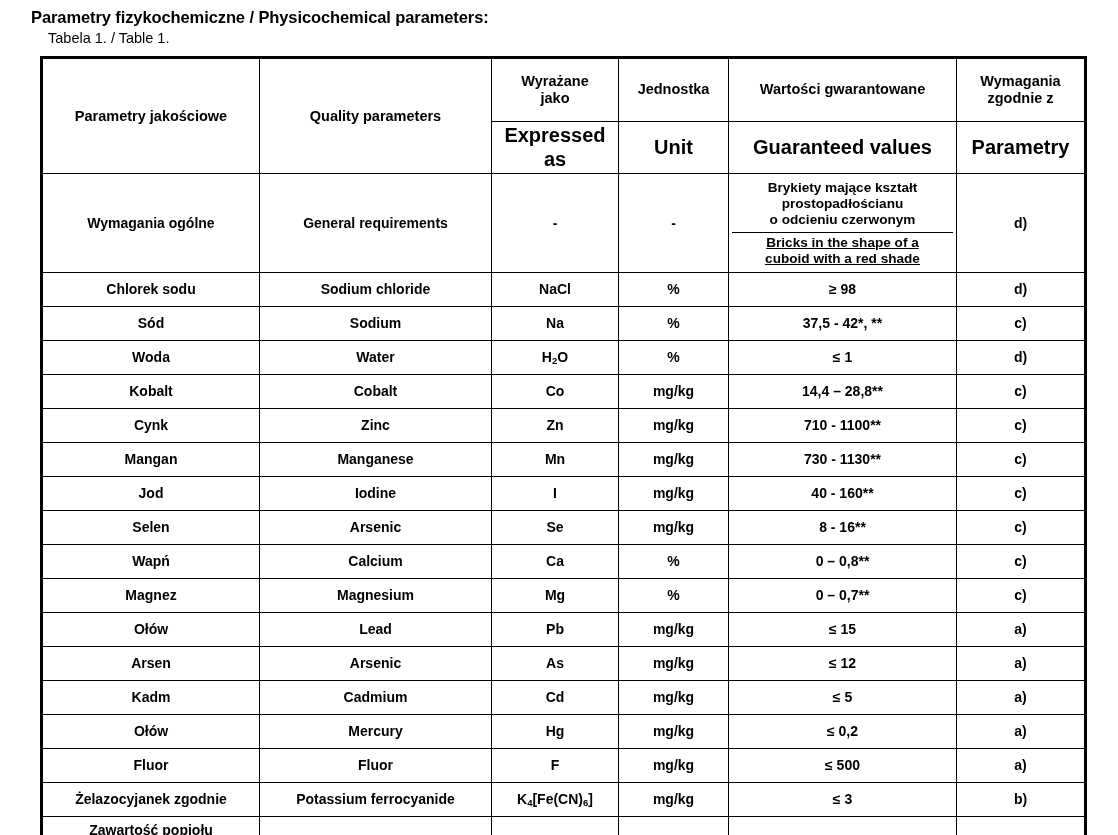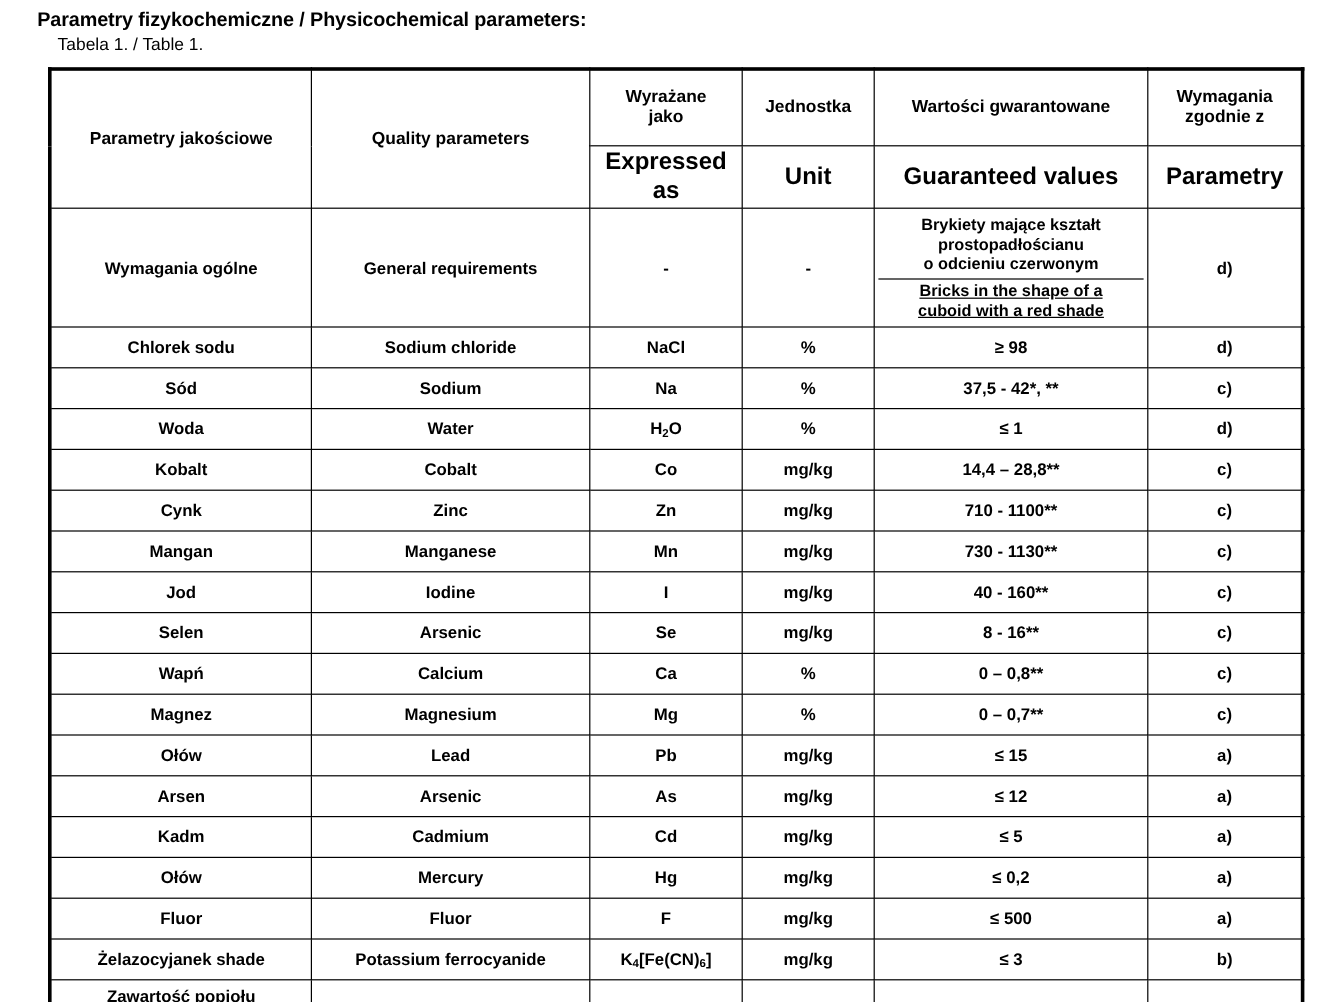--- a/index.html
+++ b/index.html
@@ -282,21 +282,21 @@
           </tr>
           <tr class="data-row">
             <td>Fluor</td>
             <td>Fluor</td>
             <td class="nowrap">F</td>
             <td>mg/kg</td>
             <td class="nowrap">≤ 500</td>
             <td>a)</td>
           </tr>
           <tr class="data-row">
-            <td>Żelazocyjanek shade</td>
+            <td>Żelazocyjanek zgodnie</td>
             <td>Potassium ferrocyanide</td>
             <td class="nowrap">K<sub>4</sub>[Fe(CN)<sub>6</sub>]</td>
             <td>mg/kg</td>
             <td class="nowrap">≤ 3</td>
             <td>b)</td>
           </tr>
           <tr class="tall-row">
             <td>Zawartość popiołu<br>nierozpuszczalnego<br>w HCl</td>
             <td>Ash insoluble in HCl</td>
             <td class="dash-cell nowrap">-</td>

